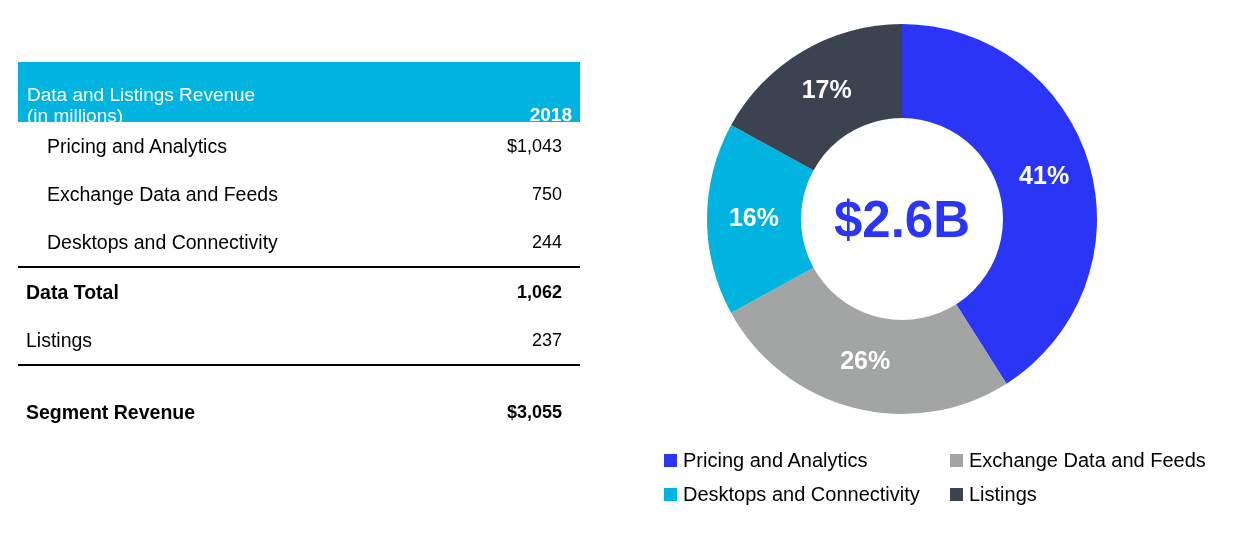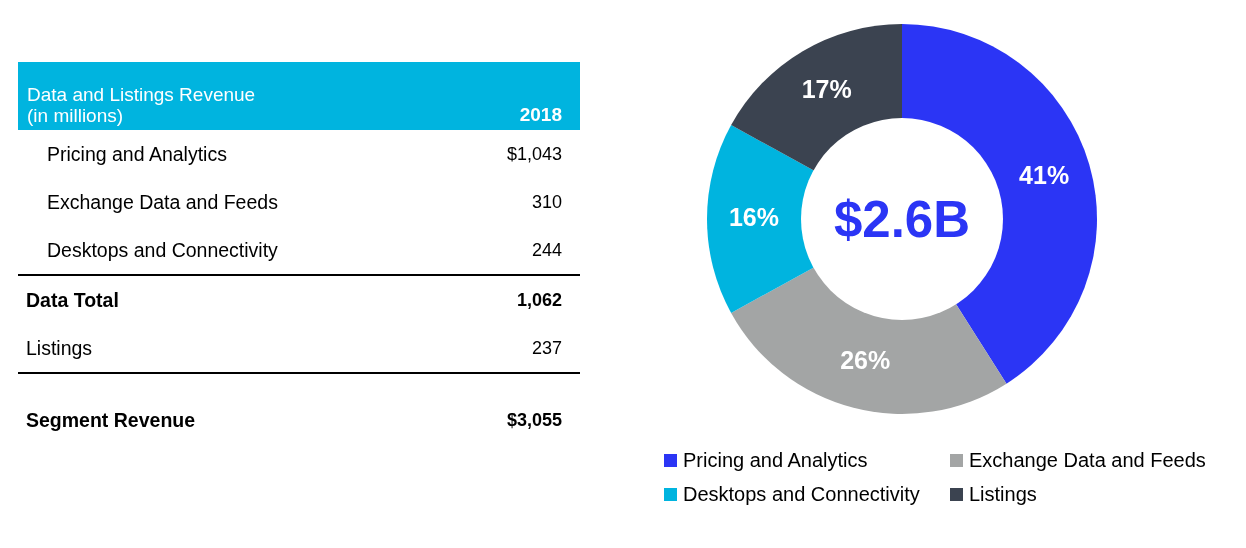--- a/index.html
+++ b/index.html
@@ -19,35 +19,35 @@
   
   #revenue-table {
     position: absolute;
     left: 18px;
     top: 62px;
     width: 562px;
   }
   .table-header {
     background: #00b4df;
     color: #ffffff;
-    height: 68px;
+    height: 60px;
     position: relative;
   }
   .table-header .htitle {
     position: absolute;
     left: 9px;
     top: 22px;
     font-size: 19px;
     line-height: 21px;
     white-space: pre-line;
     color: #ffffff;
   }
   .table-header .hyear {
     position: absolute;
-    right: 18px;
+    right: 8px;
     top: 42px;
     font-size: 19px;
     font-weight: bold;
     color: #ffffff;
   }
 
   .trow {
     height: 48px;
     display: flex;
     align-items: center;
@@ -139,21 +139,21 @@
 (in millions)</div>
     <div class="hyear">2018</div>
   </div>
 
   <div class="trow">
     <span class="label">Pricing and Analytics</span>
     <span class="value">$1,043</span>
   </div>
   <div class="trow">
     <span class="label">Exchange Data and Feeds</span>
-    <span class="value">310</span>
+    <span class="value">750</span>
   </div>
   <div class="trow">
     <span class="label">Desktops and Connectivity</span>
     <span class="value">244</span>
   </div>
 
   <div class="rule"></div>
 
   <div class="trow bold indent-0">
     <span class="label">Data Total</span>

